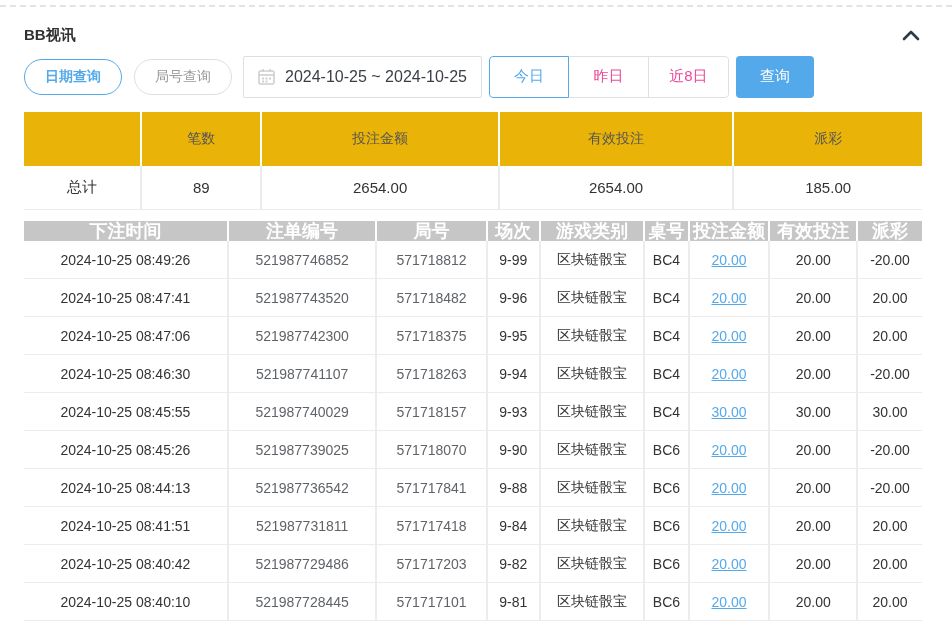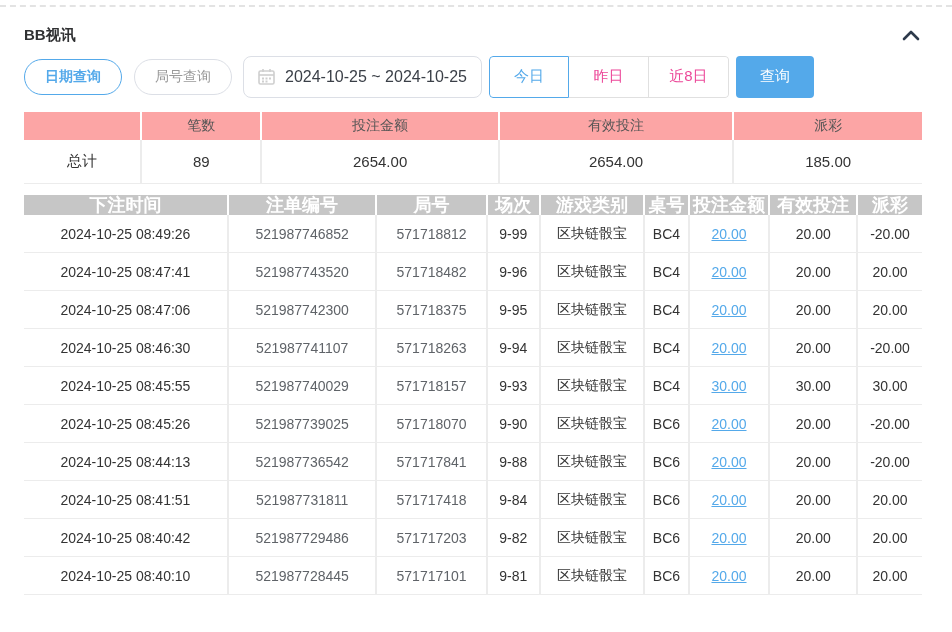--- a/index.html
+++ b/index.html
@@ -13,37 +13,37 @@
   .panel-title { font-size:15px; font-weight:bold; color:#303133; }
   .collapse-btn { background:none; border:none; cursor:pointer; padding:2px; line-height:0; }
 
   
   .filter-row { display:flex; align-items:center; margin-top:16px; height:27px; }
   .pill { height:36px; padding:0 20px; border-radius:18px; background:#fff; border:1px solid #dcdfe6;
     font-size:14px; color:#999; cursor:pointer; font-family:inherit; }
   .pill.active { border-color:#54a9ea; color:#54a9ea; font-weight:bold; }
   .pill + .pill { margin-left:12px; }
   .date-box { display:flex; align-items:center; height:42px; margin-left:11px; padding:12px 14px;
-    border:1px solid #dcdfe6; border-radius:8px; background:#fff; cursor:pointer; }
+    border:1px solid #dcdfe6; border-radius:2px; background:#fff; cursor:pointer; }
   .date-box .cal { margin-right:10px; line-height:0; }
   .date-text { font-size:16px; color:#3a3f47; }
   .quick-group { display:flex; height:42px; margin-left:7px; border-radius:4px; overflow:hidden; }
   .quick-tab { width:80px; height:42px; background:#fff; border:1px solid #e0e0e0; border-left-width:0;
     font-size:15px; color:#ec4899; cursor:pointer; font-family:inherit; }
   .quick-tab:first-child { border-left-width:1px; border-radius:4px 0 0 4px; }
   .quick-tab:last-child { border-radius:0 4px 4px 0; }
   .quick-tab.active { border:1px solid #54a9ea; color:#54a9ea; }
   .search-btn { margin-left:7px; width:78px; height:42px; background:#54a9ea; color:#fff; border:none;
     border-radius:4px; font-size:15px; cursor:pointer; font-family:inherit; }
 
   
   .summary { margin-top:22px; }
   .sum-row { display:grid; grid-template-columns:117fr 119fr 237fr 234fr 189fr; column-gap:2px; }
   .sum-head { background:#fff; }
-  .sum-head .cell { background:#fca5a5; height:28px; display:flex; align-items:center; justify-content:center;
+  .sum-head .cell { background:#eab308; height:54px; display:flex; align-items:center; justify-content:center;
     font-size:14px; color:#555; }
   .sum-body { background:#ececec; border-bottom:1px solid #ececec; }
   .sum-body .cell { background:#fff; height:43px; display:flex; align-items:center; justify-content:center;
     font-size:15px; color:#333; }
 
   
   .bet-table { margin-top:11px; }
   .bt-row { display:grid; grid-template-columns:206fr 149fr 110fr 52fr 104fr 43fr 80fr 87fr 65fr; column-gap:2px; }
   .bt-head { background:#fff; }
   .bt-head .cell { background:#c6c6c6; height:20px; display:flex; align-items:center; justify-content:center;

